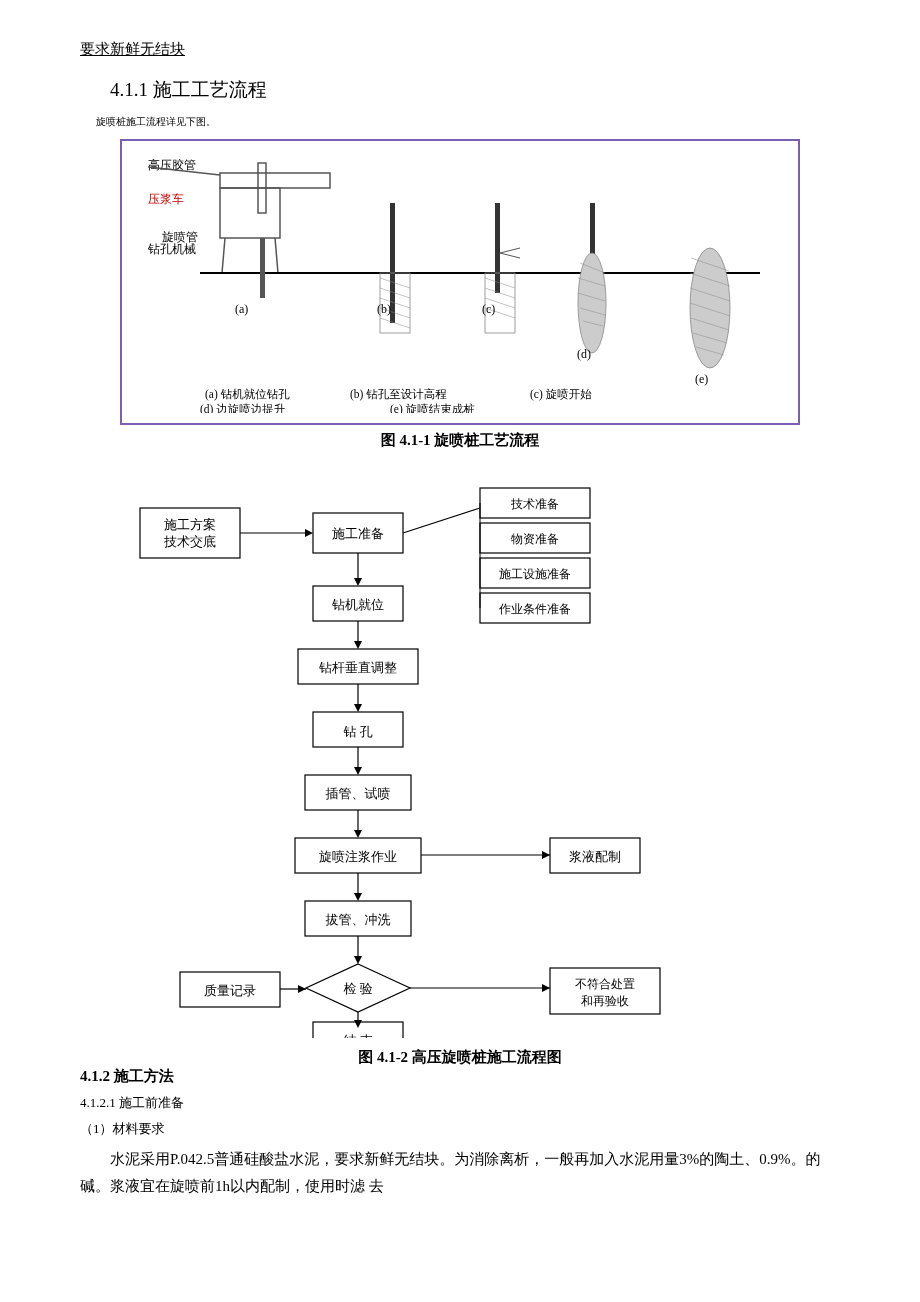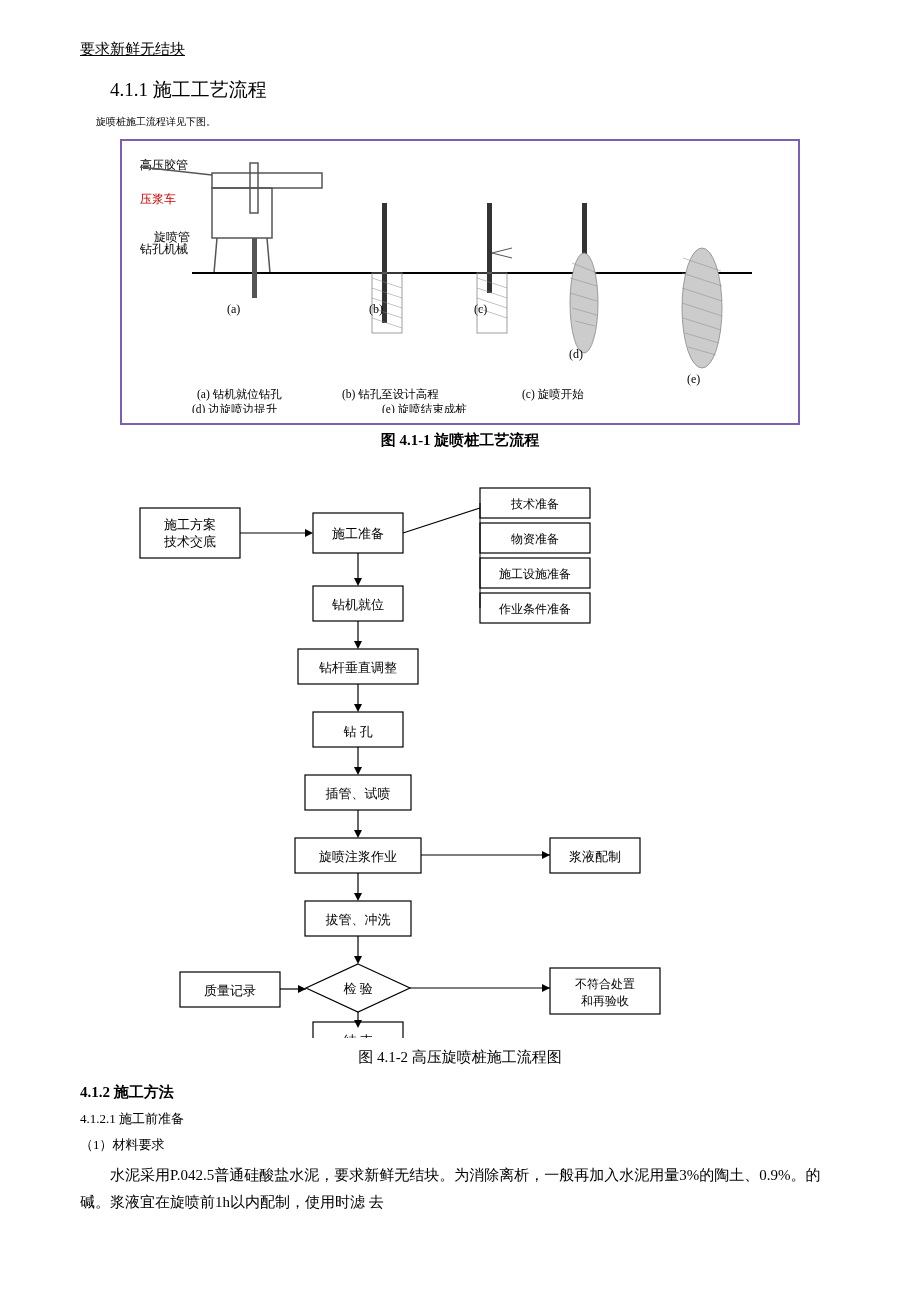--- a/index.html
+++ b/index.html
@@ -54,34 +54,34 @@
     }
     
     .flowchart-container {
       margin: 10px auto 6px auto;
       width: 680px;
       position: relative;
     }
     .flowchart-caption {
       text-align: center;
       font-size: 15px;
-      font-weight: normal;
-      margin-bottom: 16px;
+      font-weight: bold;
     }
     .paragraph-text {
       font-size: 15px;
       line-height: 1.8;
       text-indent: 2em;
       margin-bottom: 10px;
     }
     
     .proc-svg-wrap {
       width: 100%;
       display: flex;
       flex-direction: column;
+      align-items: center;
     }
   </style>
 </head>
 <body>
 
 <div class="page-title">要求新鲜无结块</div>
 
 <div class="section-heading">4.1.1  施工工艺流程</div>
 
 <div class="intro-text">旋喷桩施工流程详见下图。</div>

